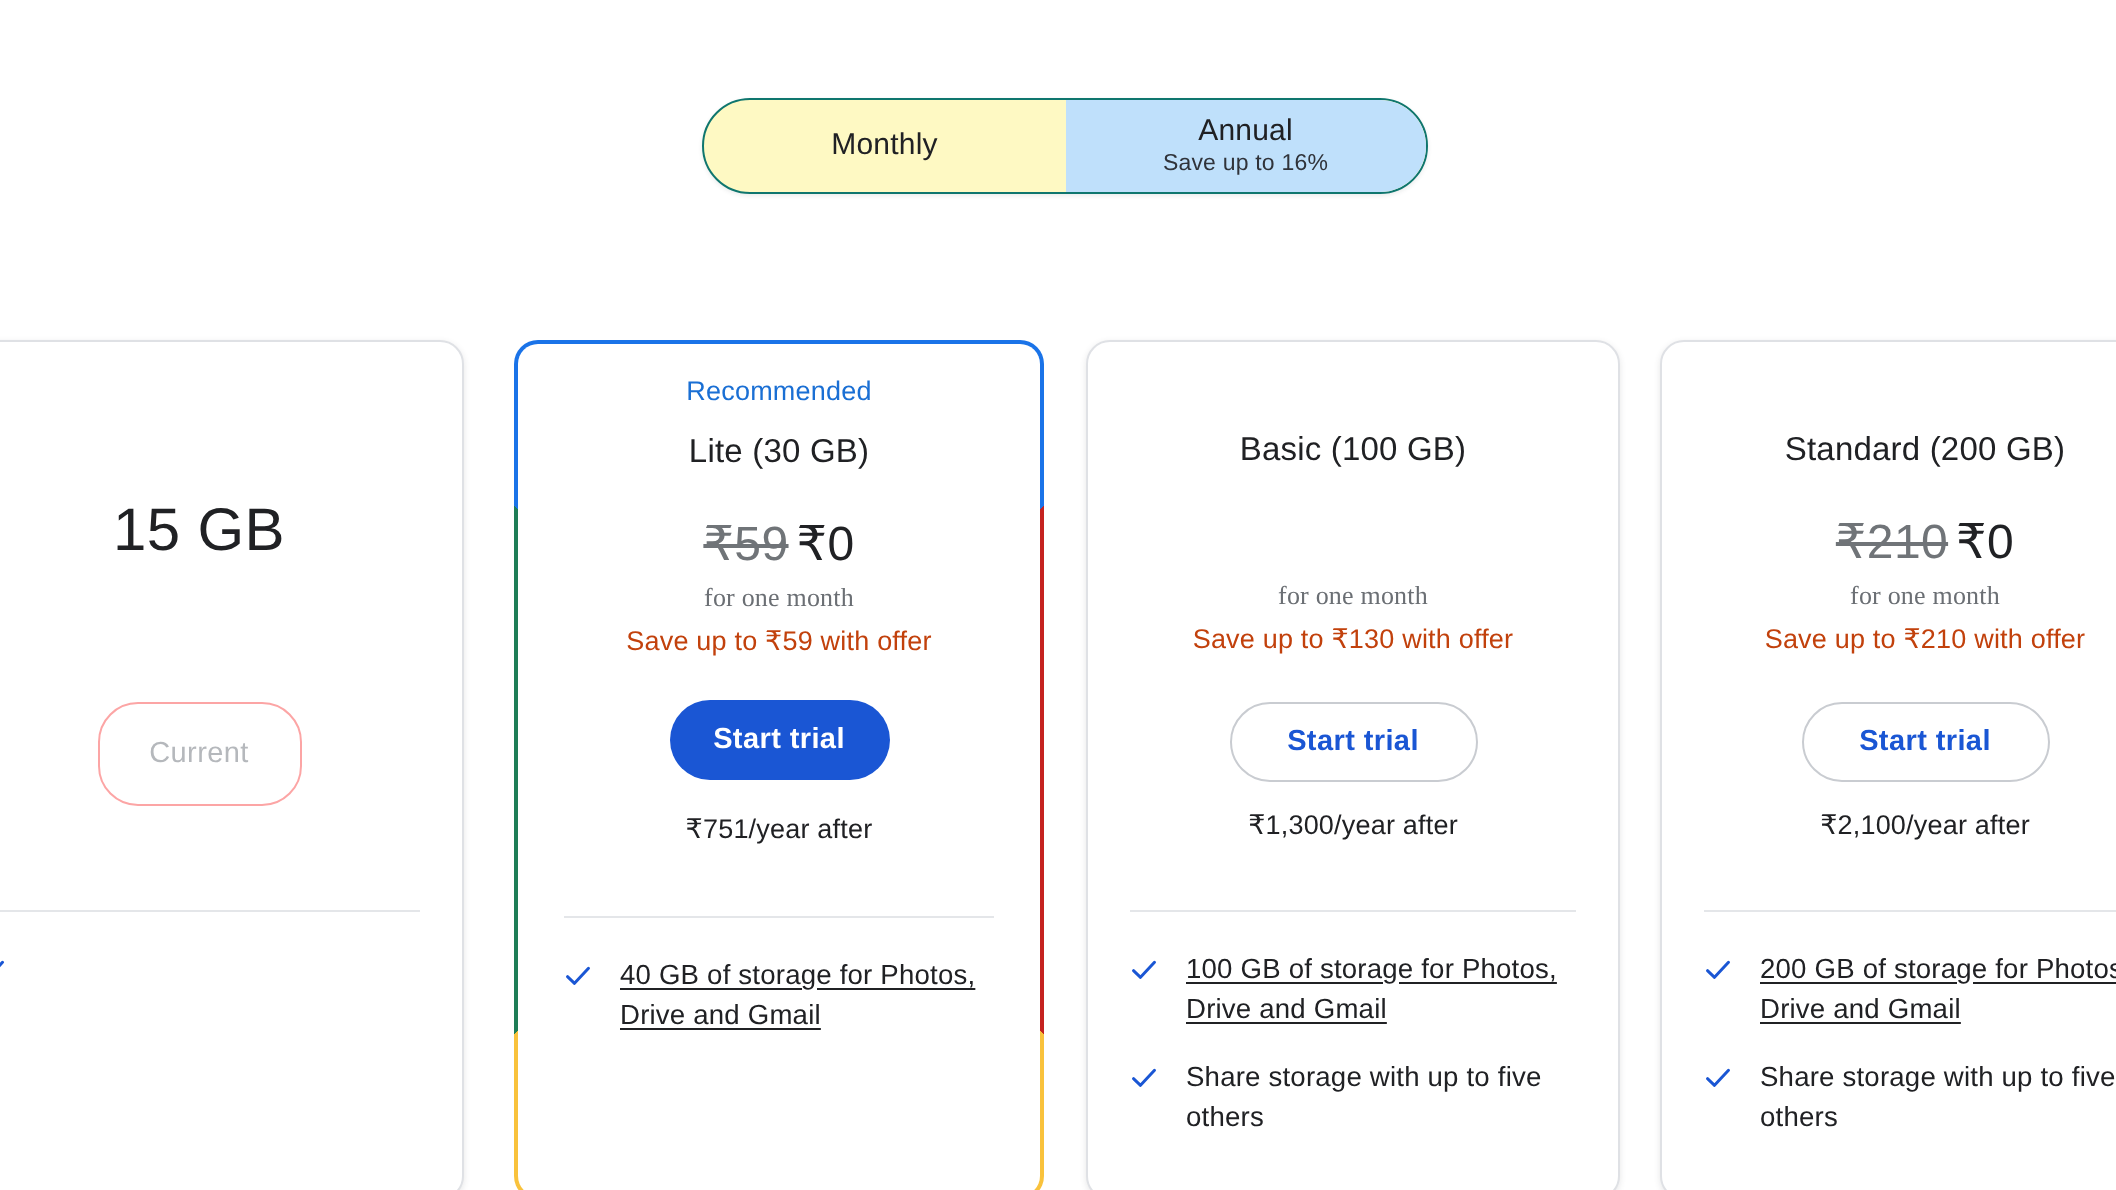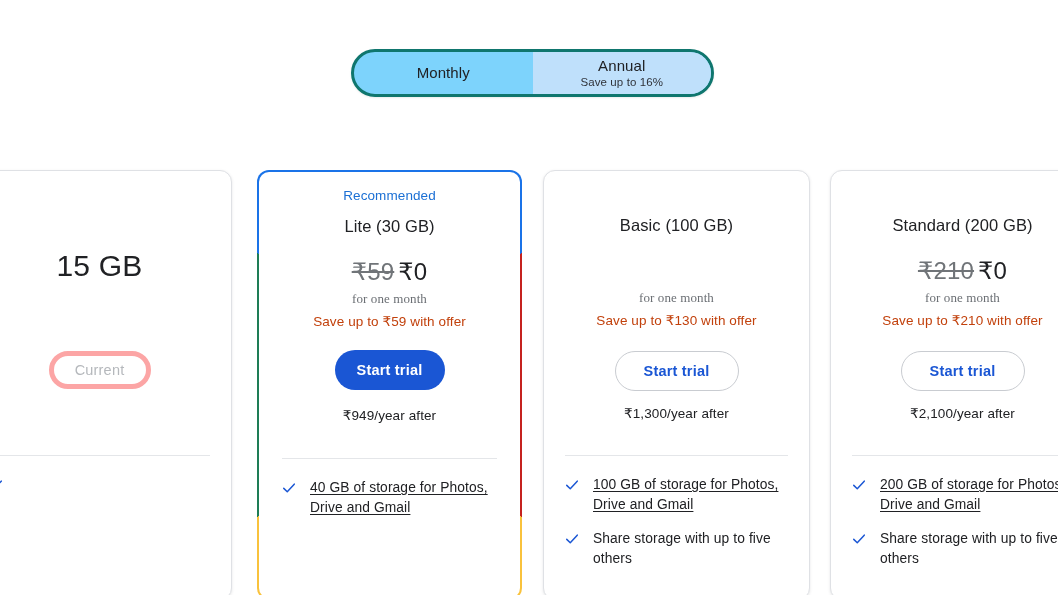--- a/index.html
+++ b/index.html
@@ -17,26 +17,26 @@
     -webkit-font-smoothing: antialiased;
   }
 
   
   .toggle-wrap {
     position: absolute;
     left: 351px;
     top: 49px;
     width: 363px;
     height: 48px;
-    border: 3px solid #0f766e;
+    border: 1px solid #0f766e;
     border-radius: 24px;
     box-sizing: border-box;
     overflow: hidden;
     display: flex;
-    background: #7dd3fc;
+    background: #fef9c3;
     box-shadow: 0 1px 2px rgba(60,64,67,.10);
   }
   .toggle-seg {
     flex: 0 0 50%;
     display: flex;
     flex-direction: column;
     align-items: center;
     justify-content: center;
     cursor: pointer;
     line-height: 1.15;
@@ -207,24 +207,24 @@
     top: 180px;
     width: 124px;
     height: 40px;
     background: #ffffff;
     color: #1a56d4;
     border: 1px solid #c9ccd1;
   }
   .cta-disabled {
     top: 180px;
     width: 102px;
-    height: 38px;
+    height: 52px;
     background: #ffffff;
     color: #b5b8bc;
-    border: 5px solid #fca5a5;
+    border: 1px solid #fca5a5;
     font-weight: normal;
     cursor: default;
   }
   .card-1 .cta-disabled { top: 180px; }
 
   .after-note {
     position: absolute;
     left: 0; right: 0;
     text-align: center;
     font-size: 13.5px;
@@ -315,21 +315,21 @@
   <div class="card card-2 highlight">
     <div class="card-inner">
       <div class="rec-label">Recommended</div>
       <div class="plan-title">Lite (30 GB)</div>
       <div class="price-row">
         <span class="price-old">₹59</span><span class="price-new">₹0</span>
       </div>
       <div class="price-period">for one month</div>
       <div class="price-save">Save up to ₹59 with offer</div>
       <div class="cta cta-filled">Start trial</div>
-      <div class="after-note">₹949/year after</div>
+      <div class="after-note">₹751/year after</div>
       <div class="divider"></div>
       <div class="features">
         <div class="feature">
           <span class="check">
             <svg width="14" height="14" viewBox="0 0 16 16" fill="none">
                 <path d="M2 8.4 L6 12.2 L14 3.6" stroke="currentColor" stroke-width="1.7" stroke-linecap="round" stroke-linejoin="round"></path>
               </svg>
           </span>
           <span class="feature-text linked">40 GB of storage for Photos, Drive and Gmail</span>
         </div>

